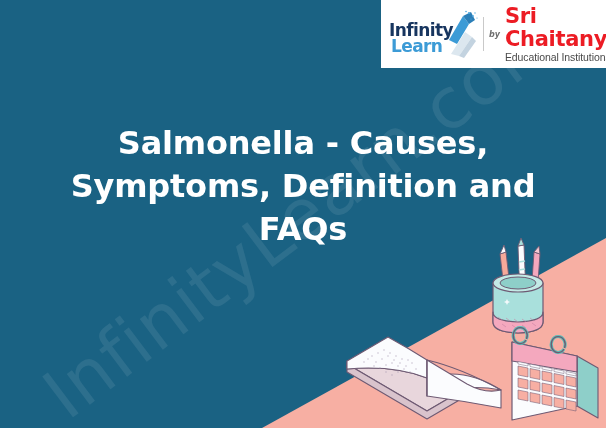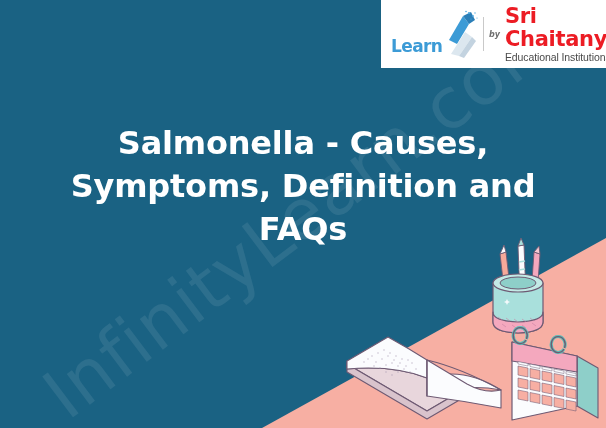--- a/index.html
+++ b/index.html
@@ -286,20 +286,21 @@
       </g>
     </g>
   </svg>
 
   <div id="headline">Salmonella - Causes, Symptoms, Definition and FAQs</div>
 
   <div id="logo-block">
     <div id="logo-inner">
 
       <div id="il-lockup">
+        <span id="il-word-infinity">Infinity</span>
         <span id="il-word-learn">Learn</span>
         <svg id="il-swoosh" width="34" height="48" viewBox="0 0 34 48">
           <path d="M4 30 L18 6 L24 14 L12 34 Z" fill="#3C9BD6"></path>
           <path d="M18 6 L26 2 L30 10 L24 14 Z" fill="#2B7FB8"></path>
           <path d="M6 44 L20 22 L27 27 L14 46 Z" fill="#DCE7EF"></path>
           <path d="M14 46 L27 27 L31 31 L19 48 Z" fill="#C3D3E0"></path>
           <g fill="#4FA8DE">
             <circle cx="24" cy="3" r="1.1"></circle>
               <circle cx="28" cy="6" r="0.9"></circle>
             <circle cx="21" cy="1.5" r="0.8"></circle>

